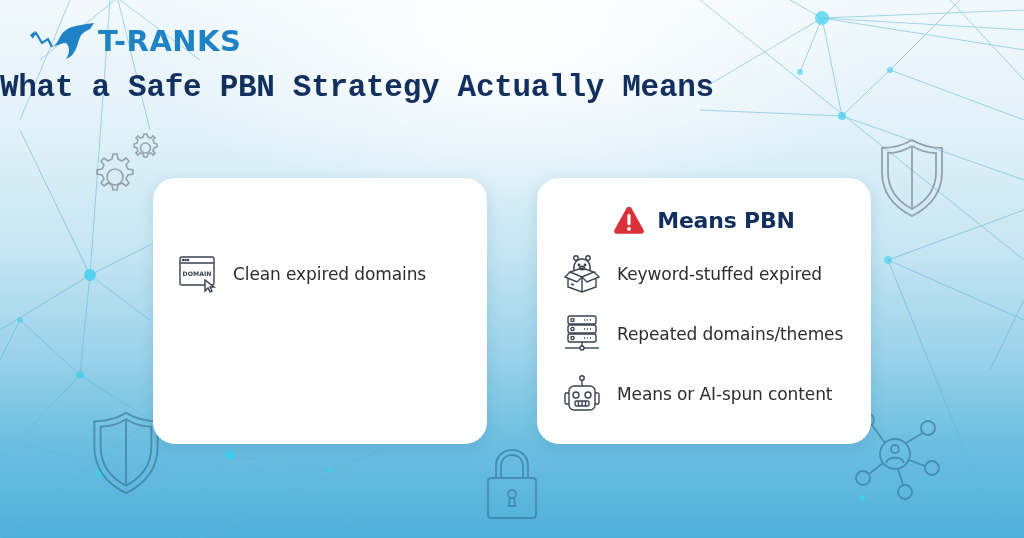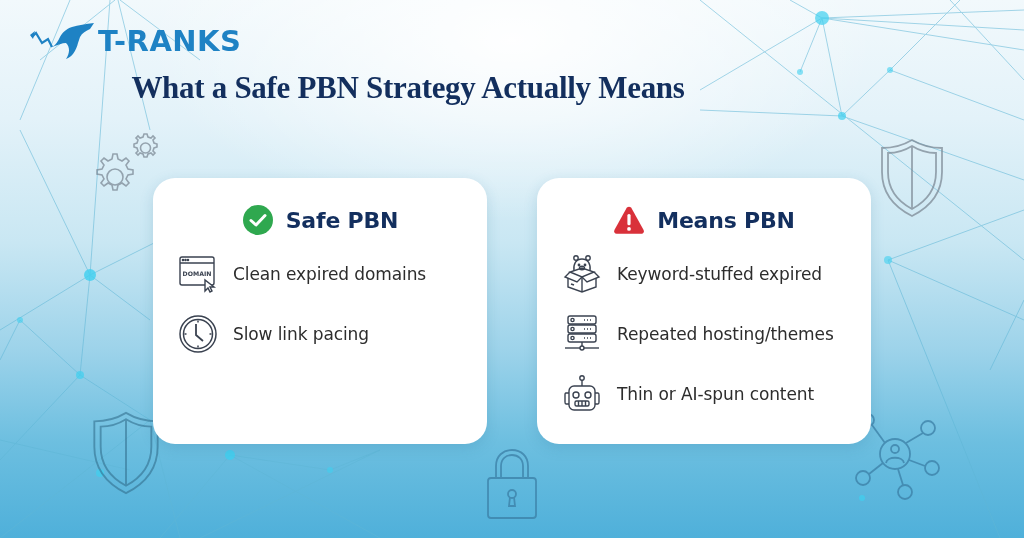--- a/index.html
+++ b/index.html
@@ -8,22 +8,22 @@
     position:relative; width:1024px; height:538px; overflow:hidden;
     background:
       radial-gradient(ellipse 520px 260px at 512px 40px, rgba(255,255,255,0.95), rgba(255,255,255,0) 70%),
       linear-gradient(180deg, #f2f9fc 0%, #e3f2f9 22%, #c9e7f3 45%, #9dd3ea 65%, #6dbfe0 82%, #4fb0da 100%);
     padding-left: 40px;
   }
   .net { position:absolute; left:0; top:0; width:1024px; height:538px; pointer-events:none; }
   .logo { position:absolute; left:30px; top:20px; height:42px; display:flex; align-items:center; }
   .logo svg { width:66px; height:40px; }
   .logo-text { font-family:"DejaVu Sans", sans-serif; font-weight:bold; font-size:29px; color:#1e82c4; letter-spacing:0.5px; margin-left:2px; line-height:1; }
-  .title { position:absolute; left:0; top:66px; width:816px; text-align:center;
-    font-family:Liberation Serif, serif; font-weight:bold; font-size:31px; color:#132f5e; letter-spacing:-0.3px; line-height:44px; }
+  .title { position:absolute; left:0; top:66px; width:816px; 
+    font-family:Liberation Mono, monospace; font-weight:bold; font-size:31px; color:#132f5e; letter-spacing:-0.3px; line-height:44px; }
   .card { position:absolute; top:178px; width:334px; height:266px; background:#fff; border-radius:22px;
     box-shadow:0 4px 14px rgba(40,110,150,0.18); }
   .card.safe { left:153px; }
   .card.unsafe { left:537px; }
   .card-head { position:absolute; top:24px; left:0; width:100%; display:flex; justify-content:center; align-items:center; height:36px; }
   .card-head .hicon { width:32px; height:32px; margin-right:12px; display:flex; align-items:center; justify-content:center; }
   .card-head .htext { font-family:"DejaVu Sans", sans-serif; font-weight:bold; font-size:22px; color:#132f5e; letter-spacing:-0.2px; }
   .items { position:absolute; top:76px; left:24px; right:10px; }
   .item { display:flex; align-items:center; height:40px; margin-bottom:20px;text-align:right; }
   .item .iicon { width:42px; height:42px; display:flex; align-items:center; justify-content:center; margin-right:14px; }
@@ -153,57 +153,34 @@
       <path d="M2 16 L6 12 L12 22 L18 18 L22 26" fill="none" stroke="#1e82c4" stroke-width="2.2"></path>
       <path d="M0 14 L5 10 L3 18z" fill="#1e82c4"></path>
       <path d="M22 26 C26 24 28 20 30 16 C32 12 36 8 42 6 C48 4 56 3 64 2 L60 8 C56 10 52 12 50 16 L48 22 C46 30 42 36 36 38 C40 32 40 26 36 22 C32 22 28 24 22 26z" fill="#1e82c4"></path>
     </svg>
     <span class="logo-text">T-RANKS</span>
   </div>
 
   <div class="title">What a Safe PBN Strategy Actually Means</div>
 
   <div class="card safe">
-    <div class="card-head">
-      <span class="hicon">
-        <svg width="32" height="32" viewBox="0 0 32 32">
-            <circle cx="16" cy="16" r="15" fill="#2fa84f"></circle>
-            <path d="M9 16.5 L14 21 L23 11.5" fill="none" stroke="#fff" stroke-width="3" stroke-linecap="round" stroke-linejoin="round"></path>
-          </svg>
-      </span>
-      <span class="htext">Safe PBN</span>
-    </div>
     <div class="items">
       <div class="item">
         <span class="iicon">
           <svg viewBox="0 0 40 40" fill="none" stroke="#3a4250" stroke-width="1.4">
             <rect x="2" y="3" width="34" height="28" rx="2"></rect>
               <line x1="2" y1="9" x2="36" y2="9"></line>
             <circle cx="5" cy="6" r="0.6" fill="#3a4250"></circle>
               <circle cx="7.5" cy="6" r="0.6" fill="#3a4250"></circle>
               <circle cx="10" cy="6" r="0.6" fill="#3a4250"></circle>
             <text x="19" y="22" font-size="6.2" font-family="DejaVu Sans, sans-serif" font-weight="bold" fill="#3a4250" stroke="none" text-anchor="middle">DOMAIN</text>
             <path d="M27 26 L27 37 L30 34 L32 38 L34 37 L32 33 L36 33z" fill="#fff"></path>
           </svg>
         </span>
         <span class="itext">Clean expired domains</span>
-      </div>
-      <div class="item">
-        <span class="iicon">
-          <svg viewBox="0 0 40 40" fill="none" stroke="#3a4250" stroke-width="1.5">
-            <circle cx="20" cy="20" r="18"></circle>
-              <circle cx="20" cy="20" r="14.5"></circle>
-            <path d="M18 10 L18 21 L25 27" stroke-width="1.8"></path>
-            <line x1="20" y1="6.5" x2="20" y2="8.5"></line>
-              <line x1="20" y1="31.5" x2="20" y2="33.5"></line>
-            <line x1="6.5" y1="20" x2="8.5" y2="20"></line>
-              <line x1="31.5" y1="20" x2="33.5" y2="20"></line>
-          </svg>
-        </span>
-        <span class="itext">Slow link pacing</span>
       </div>
     </div>
   </div>
 
   <div class="card unsafe">
     <div class="card-head">
       <span class="hicon">
         <svg width="34" height="32" viewBox="0 0 34 32">
             <path d="M17 2 C18.5 2 19.3 2.8 20 4 L32.5 26.5 C33.5 28.5 32.3 30.5 30 30.5 L4 30.5 C1.7 30.5 0.5 28.5 1.5 26.5 L14 4 C14.7 2.8 15.5 2 17 2z" fill="#d9313a"></path>
             <rect x="15.3" y="9.5" width="3.4" height="12" rx="1.6" fill="#fff"></rect>
@@ -241,36 +218,36 @@
             <circle cx="10.5" cy="6" r="1.6"></circle>
               <circle cx="10.5" cy="15" r="1.6"></circle>
               <circle cx="10.5" cy="24" r="1.6"></circle>
             <path d="M22 6 h1 M25 6 h1 M28 6 h1 M22 15 h1 M25 15 h1 M28 15 h1 M22 24 h1 M25 24 h1 M28 24 h1"></path>
             <line x1="20" y1="28" x2="20" y2="32"></line>
               <circle cx="20" cy="34" r="2"></circle>
             <line x1="3" y1="34" x2="18" y2="34"></line>
               <line x1="22" y1="34" x2="37" y2="34"></line>
           </svg>
         </span>
-        <span class="itext">Repeated hosting/themes</span>
+        <span class="itext">Repeated domains/themes</span>
       </div>
       <div class="item">
         <span class="iicon">
           <svg viewBox="0 0 40 40" fill="none" stroke="#3a4250" stroke-width="1.4">
             <circle cx="20" cy="4" r="2.2"></circle>
               <line x1="20" y1="6.2" x2="20" y2="12"></line>
             <rect x="7" y="12" width="26" height="24" rx="5"></rect>
             <path d="M7 19 L4 19 C3 19 3 20 3 21 L3 28 C3 29 3 30 4 30 L7 30"></path>
             <path d="M33 19 L36 19 C37 19 37 20 37 21 L37 28 C37 29 37 30 36 30 L33 30"></path>
             <circle cx="14" cy="21" r="3"></circle>
               <circle cx="26" cy="21" r="3"></circle>
             <rect x="13" y="27" width="14" height="5" rx="1.5"></rect>
             <line x1="16.5" y1="27" x2="16.5" y2="32"></line>
               <line x1="20" y1="27" x2="20" y2="32"></line>
               <line x1="23.5" y1="27" x2="23.5" y2="32"></line>
           </svg>
         </span>
-        <span class="itext">Thin or AI-spun content</span>
+        <span class="itext">Means or AI-spun content</span>
       </div>
     </div>
   </div>
 
 </div>
 
 </body></html>

